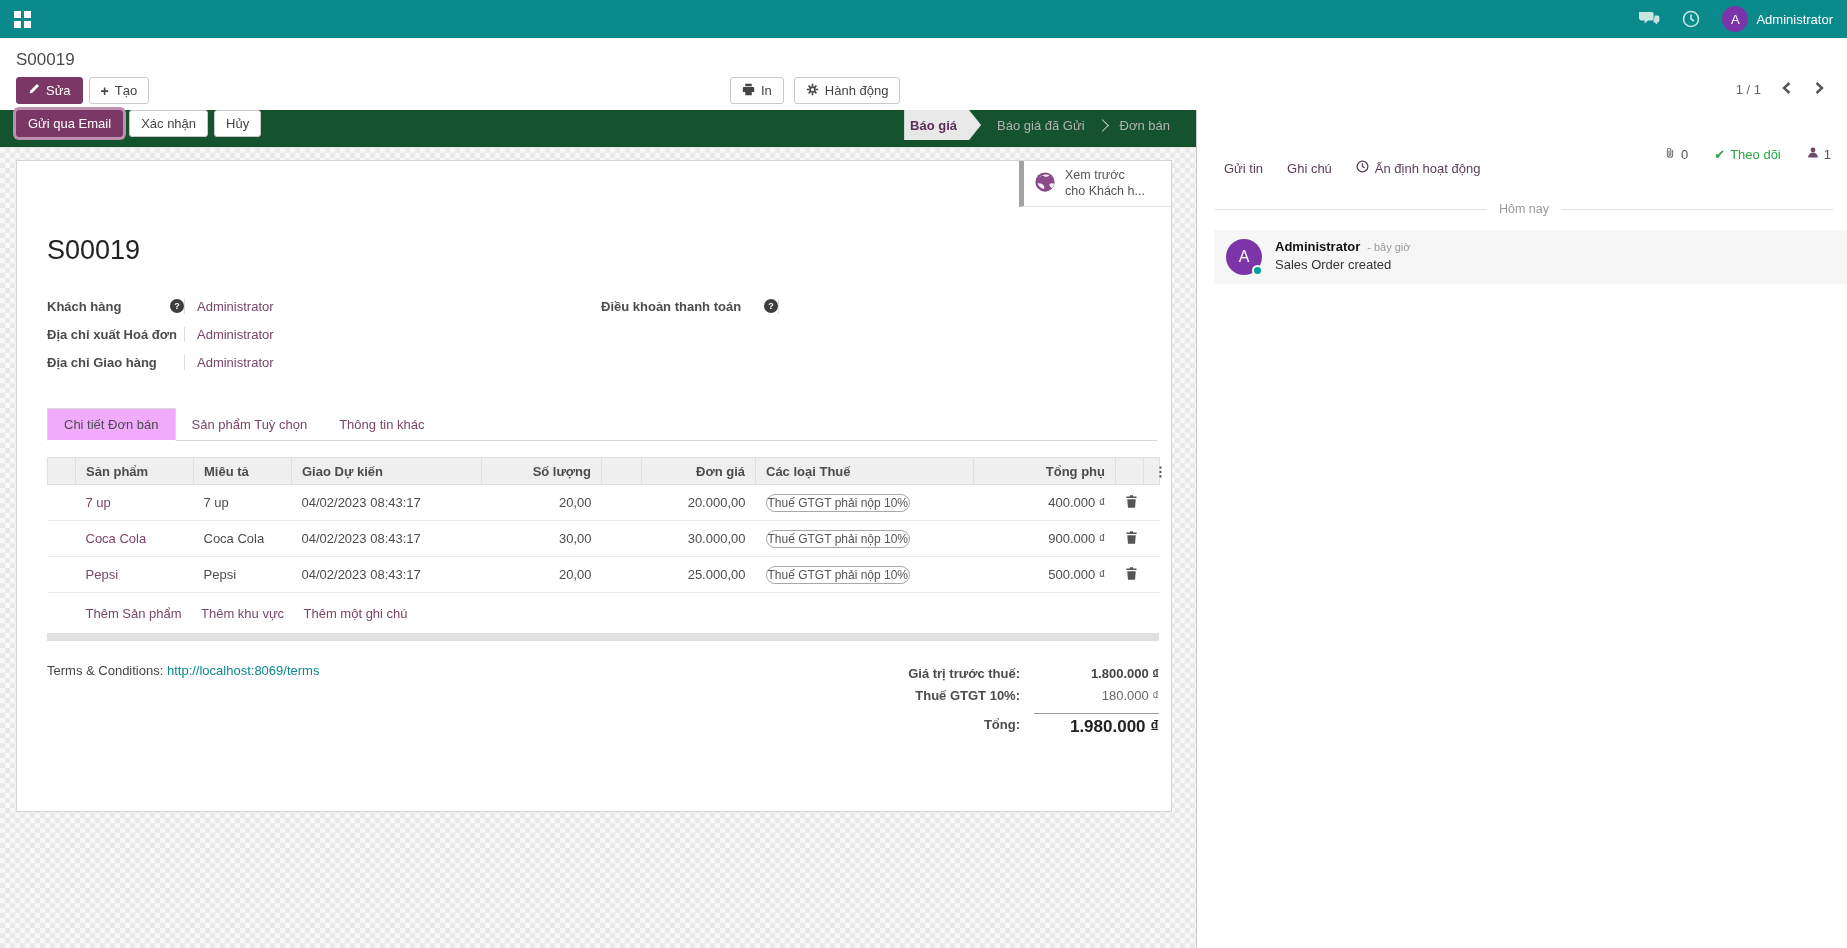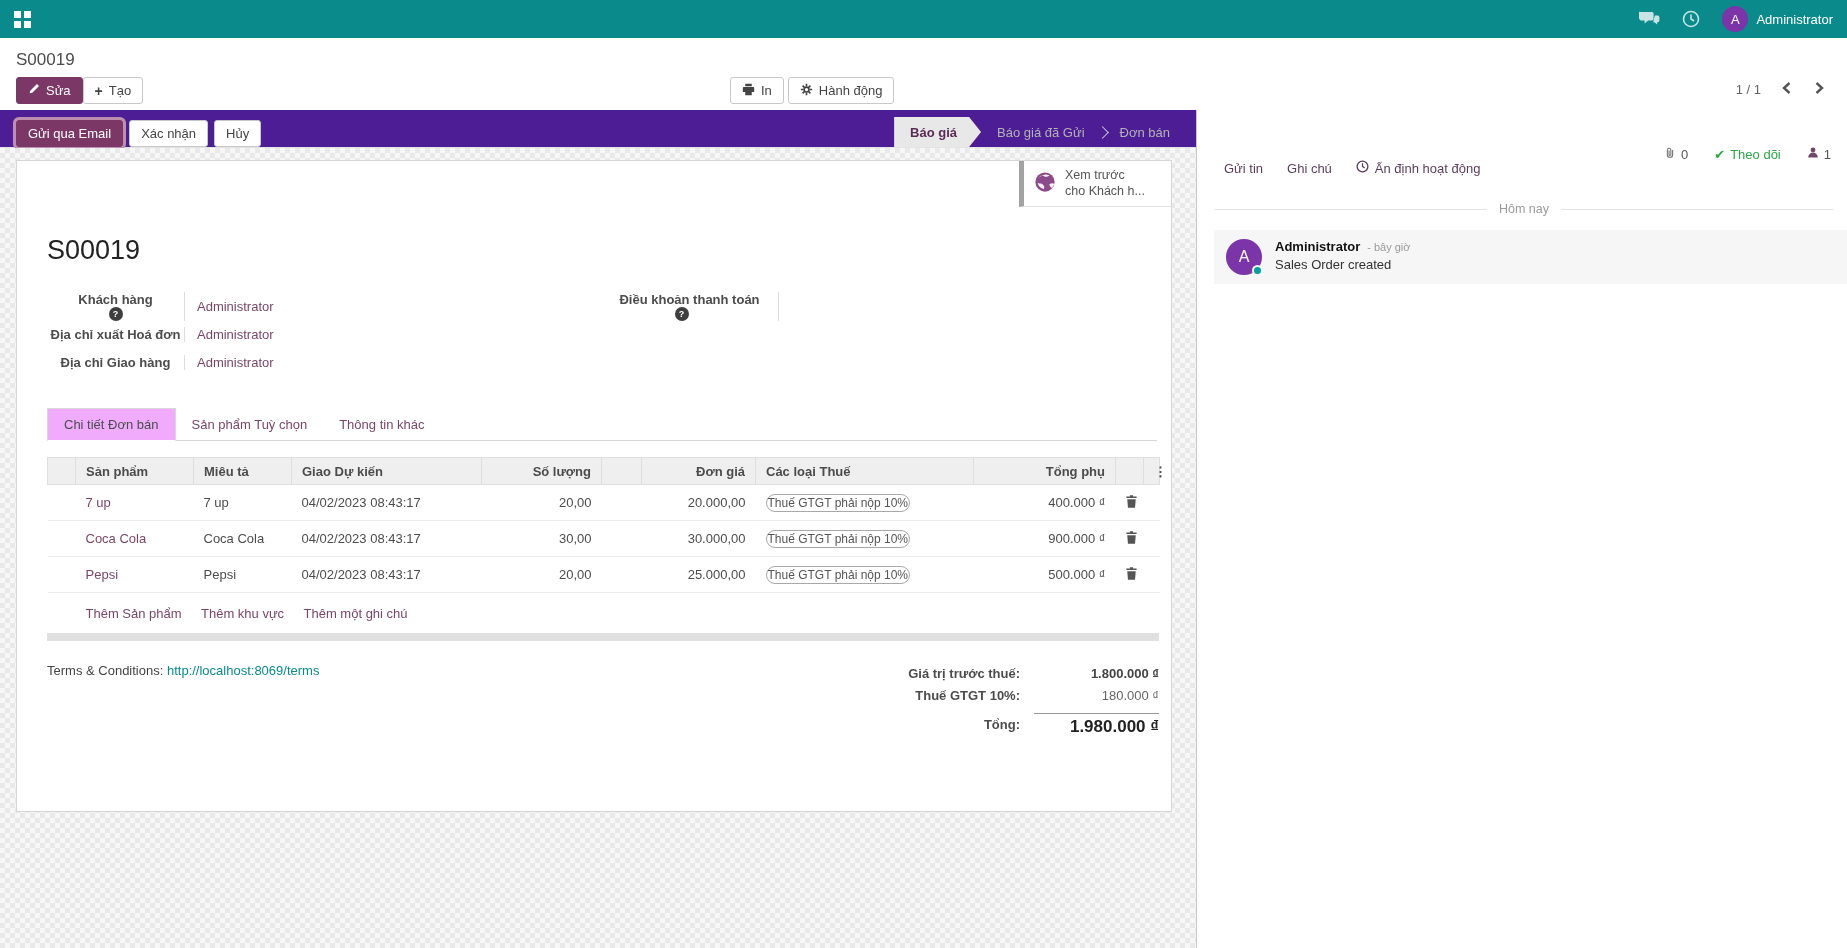--- a/index.html
+++ b/index.html
@@ -14,41 +14,41 @@
   .nav-right { display:flex; align-items:center; gap:22px; }
   .nav-icon { display:inline-flex; align-items:center; cursor:pointer; opacity:.9; }
   .nav-user-wrap { display:flex; align-items:center; gap:8px; cursor:pointer; }
   .nav-avatar { width:26px; height:26px; border-radius:50%; background:#7b35a8; color:#fff;
                 display:flex; align-items:center; justify-content:center; font-size:13px; }
   .nav-username { color:#fff; font-size:13px; }
 
   
   .control-panel { position:absolute; top:38px; left:0; width:1847px; height:72px; background:#fff; }
   .breadcrumb { position:absolute; top:12px; left:16px; font-size:17px; color:#4c4c4c; }
-  .cp-left { position:absolute; top:39px; left:16px; display:flex; gap:0; }
-  .cp-center { position:absolute; top:39px; left:730px; display:flex; gap:4px; }
+  .cp-left { position:absolute; top:39px; left:16px; display:flex; gap:6px; }
+  .cp-center { position:absolute; top:39px; left:730px; display:flex; gap:10px; }
   .pager { position:absolute; top:43px; right:22px; display:flex; align-items:center; gap:20px; color:#666; }
   .pager-arrows { display:flex; gap:22px; }
   .btn { display:inline-flex; align-items:center; gap:6px; height:27px; padding:0 11px; font-size:13px;
          border:1px solid transparent; border-radius:3px; background:#fff; cursor:pointer;
          font-family:inherit; color:#444; white-space:nowrap; }
   .btn-sec { border-color:#c9c9c9; }
   .btn-pri { background:#7b3866; border-color:#7b3866; color:#fff; }
   .plus-glyph { font-weight:bold; font-size:14px; line-height:1; }
 
   
-  .status-row { position:absolute; top:110px; left:0; width:1196px; height:38px; background:#4c1d95;
-                border-bottom:1px solid #e3e3e3; display:flex; align-items:flex-end;
+  .status-row { position:absolute; top:110px; left:0; width:1196px; height:38px; background:#14532d;
+                border-bottom:1px solid #e3e3e3; display:flex; align-items:flex-start;
                 justify-content:space-between; padding:0 10px 0 16px; }
   .status-buttons { display:flex; gap:6px; align-items:center; }
   .btn-ring { box-shadow:0 0 0 3px #bd8fb0; }
   .stages { display:flex; align-items:center; height:30px; }
   .stage { display:flex; align-items:center; padding:0 16px; height:30px; font-size:13px;
            color:#b3b3b3; cursor:pointer; white-space:nowrap; }
-  .stage.active { background:#e8e8e8; color:#5a2d57; font-weight:bold; padding:0 24px 0 16px;
+  .stage.active { background:#e8e8e8; color:#5a2d57; font-weight:bold; padding:0 24px 0 6px;
                   clip-path:polygon(0 0, calc(100% - 12px) 0, 100% 50%, calc(100% - 12px) 100%, 0 100%); }
   .stage-sep { width:9px; height:9px; border-top:1px solid #ccc; border-right:1px solid #ccc;
                transform:rotate(45deg); margin:0 -3px; flex:none; }
 
   
   .form-area { position:absolute; top:148px; left:0; width:1196px; height:800px;
     background-color:#f7f7f7;
     background-image:
       linear-gradient(45deg,#e9e9e9 25%,transparent 25%,transparent 75%,#e9e9e9 75%),
       linear-gradient(45deg,#e9e9e9 25%,transparent 25%,transparent 75%,#e9e9e9 75%);
@@ -61,21 +61,21 @@
   .preview-txt { font-size:12.5px; color:#555; line-height:1.25; }
   .sheet-inner { padding:74px 14px 0 30px; }
   .sheet-title { font-size:27px; font-weight:normal; color:#222; }
 
   .fields { display:flex; margin-top:26px; }
   .fcol1 { width:554px; }
   .fcol2 { flex:1; }
   .frow { display:flex; align-items:center; height:28px; }
   .flabel { font-weight:bold; color:#4c4c4c; display:flex; align-items:center;
             justify-content:space-between; border-right:1px solid #ddd; padding-right:0;
-            white-space:nowrap;flex-direction:column; }
+            white-space:nowrap; }
   .fcol1 .flabel { width:138px; }
   .fcol2 .flabel { width:178px; }
   .fvalue { padding-left:12px; color:#7a4668; cursor:pointer; }
   .help { width:14px; height:14px; border-radius:50%; background:#3e3e3e; color:#fff; font-size:9px;
           font-weight:bold; display:inline-flex; align-items:center; justify-content:center; flex:none; }
   .fcol2 .flabel .help { margin-left:-16px; }
 
   
   .tabs { display:flex; margin-top:32px; border-bottom:1px solid #d8d8d8; align-items:flex-end; }
   .tab { padding:8px 16px; color:#7a4668; cursor:pointer; white-space:nowrap; }

